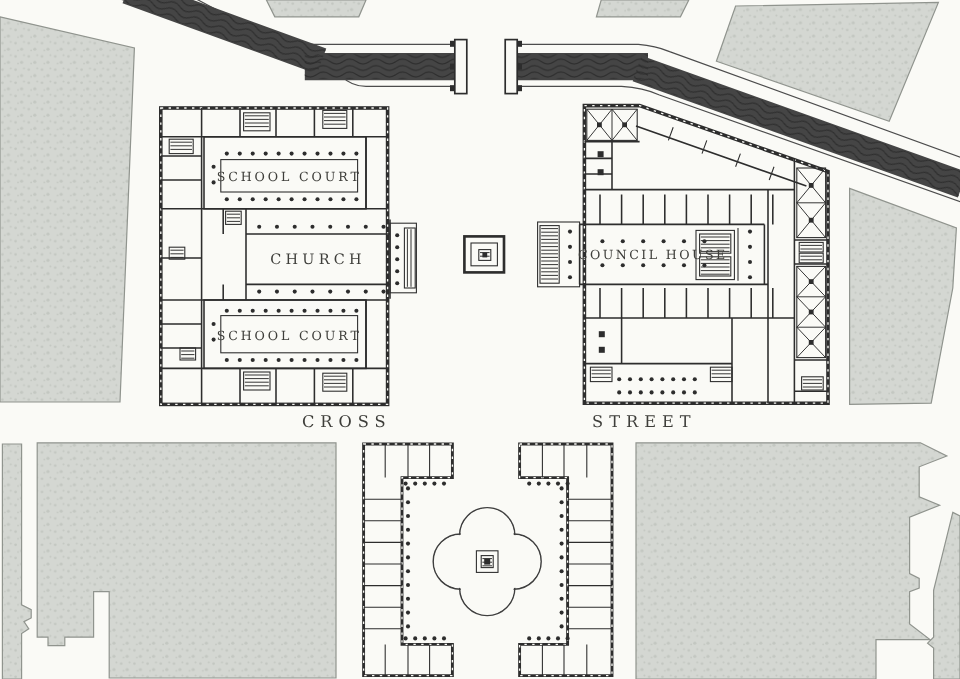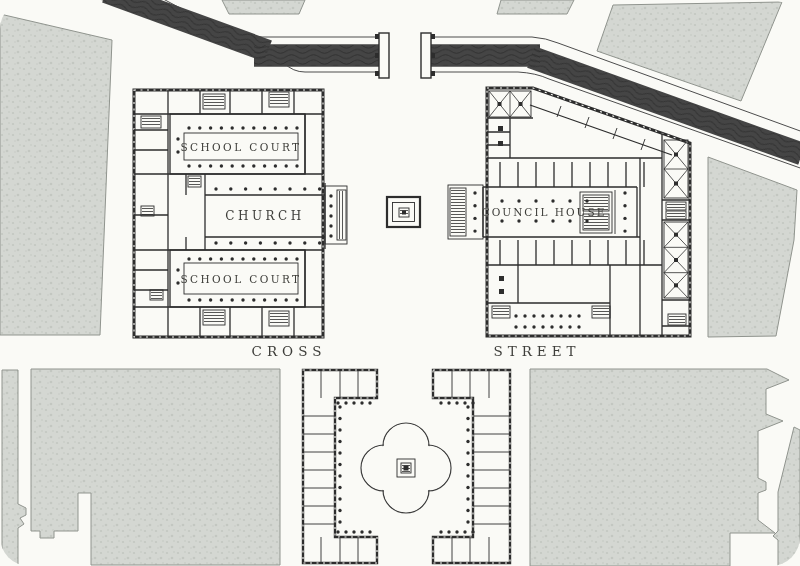--- a/index.html
+++ b/index.html
@@ -1,20 +1,20 @@
 <!DOCTYPE html>
 <html style="--paper: #fafaf6; --ink: #2d2d2d; --bank: #4c4c4c; --text: #3e3e3a; --gray-fill: #d4d7d2; --gray-speck: #c3c7c1; --gray-edge: #90948e;"><head>
 <meta charset="utf-8">
 <style>
   :root{
     --paper:#fafaf6; --ink:#2d2d2d; --bank:#4c4c4c; --text:#3e3e3a;
     --gray-fill:#d4d7d2; --gray-speck:#c3c7c1; --gray-edge:#90948e;
   }
   html,body{margin:0;padding:0;background:var(--paper);}
-  #plan-frame{width:800px;height:566px;overflow:hidden;background:var(--paper);border-radius:29px;}
+  #plan-frame{width:800px;height:566px;overflow:hidden;background:var(--paper);}
   svg{display:block;}
   .wall{fill:none;stroke:var(--ink);stroke-width:3;stroke-linejoin:miter;}
   .wall2{fill:none;stroke:var(--ink);stroke-width:2.4;}
   .wallover{fill:none;stroke:var(--paper);stroke-width:1.1;stroke-dasharray:2 4.5;}
   .w1{fill:none;stroke:var(--ink);stroke-width:1.3;}
   .w0{fill:none;stroke:var(--ink);stroke-width:.9;}
   .hatch{stroke:var(--ink);stroke-width:.8;}
   .gray{fill:url(#stip);stroke:var(--gray-edge);stroke-width:1;}
   .dot{fill:var(--ink);}
   .blk{fill:var(--ink);}

